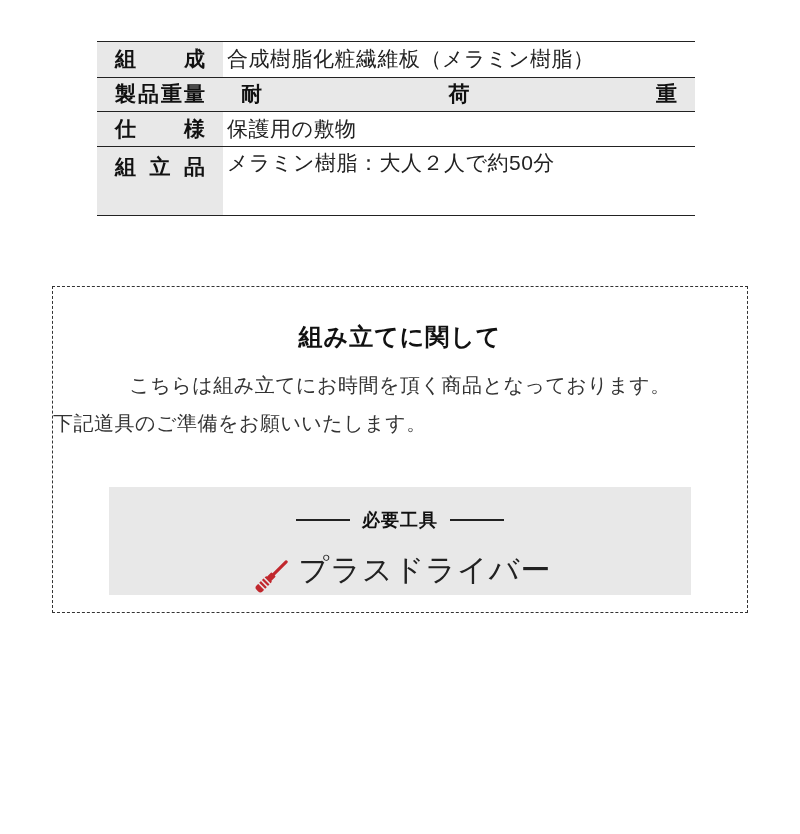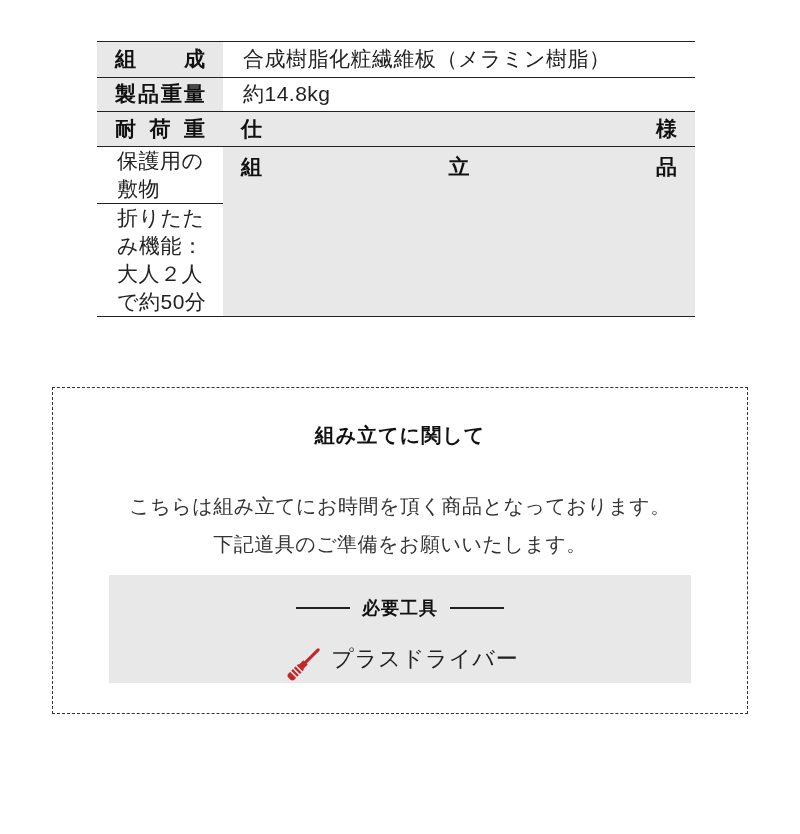--- a/index.html
+++ b/index.html
@@ -36,58 +36,58 @@
     grid-row: span 2;
     align-items: flex-start;
     padding-top: 6px;
   }
   .spec-td {
     background: #ffffff;
     font-size: 21px;
     color: #222222;
     display: flex;
     align-items: center;
-    padding-left: 20px;
+    padding-left: 4px;
     letter-spacing: 0.5px;
   }
   .bt { border-top: 1.5px solid #222222; }
 
   
   .assembly-box {
     margin: 70px 0 0 52px;
     width: 696px;
     height: 327px;
     border: 1.5px dashed #333333;
   }
   .assembly-title {
     margin-top: 34px;
     text-align: center;
-    font-size: 20px;
+    font-size: 24px;
     font-weight: bold;
     color: #111111;
     letter-spacing: 1px;
   }
   .assembly-line1 {
-    margin-top: 44px;
+    margin-top: 19px;
     text-align: center;
     font-size: 20px;
     color: #333333;
     letter-spacing: 0.5px;
   }
   .assembly-line2 {
     margin-top: 11px;
-    text-align: center;
+    text-align: left;
     font-size: 20px;
     color: #333333;
     letter-spacing: 0.5px;
   }
 
   
   .tool-boxes {
-    margin: 17px 56px 0 56px;
+    margin: 50px 56px 0 56px;
     display: flex;
     gap: 27px;
   }
   .tool-box {
     flex: 1;
     height: 108px;
     background: #e8e8e8;
     padding-top: 21px;
   }
   .tool-header {
@@ -106,21 +106,21 @@
     font-weight: bold;
     color: #111111;
     letter-spacing: 1px;
   }
   .tool-content {
     margin-top: 12px;
     display: flex;
     align-items: center;
     justify-content: center;
     gap: 4px;
-    font-size: 22px;
+    font-size: 30px;
     color: #222222;
     letter-spacing: 1px;
     font-family: Liberation Serif, serif;
   }
   .screwdriver {
     width: 46px;
     height: 54px;
     transform: translateY(5px);
     flex: 0 0 auto;
   }
@@ -134,40 +134,39 @@
       <span>成</span>
     </div>
   <div class="spec-td">合成樹脂化粧繊維板（メラミン樹脂）</div>
 
   <div class="spec-th bt">
       <span>製</span>
       <span>品</span>
       <span>重</span>
       <span>量</span>
     </div>
-  <div class="spec-td bt">約14.8kg</div>
 
   <div class="spec-th bt">
       <span>耐</span>
       <span>荷</span>
       <span>重</span>
     </div>
 
   <div class="spec-th bt">
       <span>仕</span>
       <span>様</span>
     </div>
   <div class="spec-td bt">保護用の敷物</div>
 
   <div class="spec-th bt th-span">
       <span>組</span>
       <span>立</span>
       <span>品</span>
     </div>
-  <div class="spec-td bt">折りたたみ機能：大人２人で約50分</div>
+  <div class="spec-td bt">メラミン樹脂：大人２人で約50分</div>
 </div>
 
 <div class="assembly-box">
   <div class="assembly-title">組み立てに関して</div>
   <div class="assembly-line1">こちらは組み立てにお時間を頂く商品となっております。</div>
   <div class="assembly-line2">下記道具のご準備をお願いいたします。</div>
 
   <div class="tool-boxes">
 
     <div class="tool-box">

